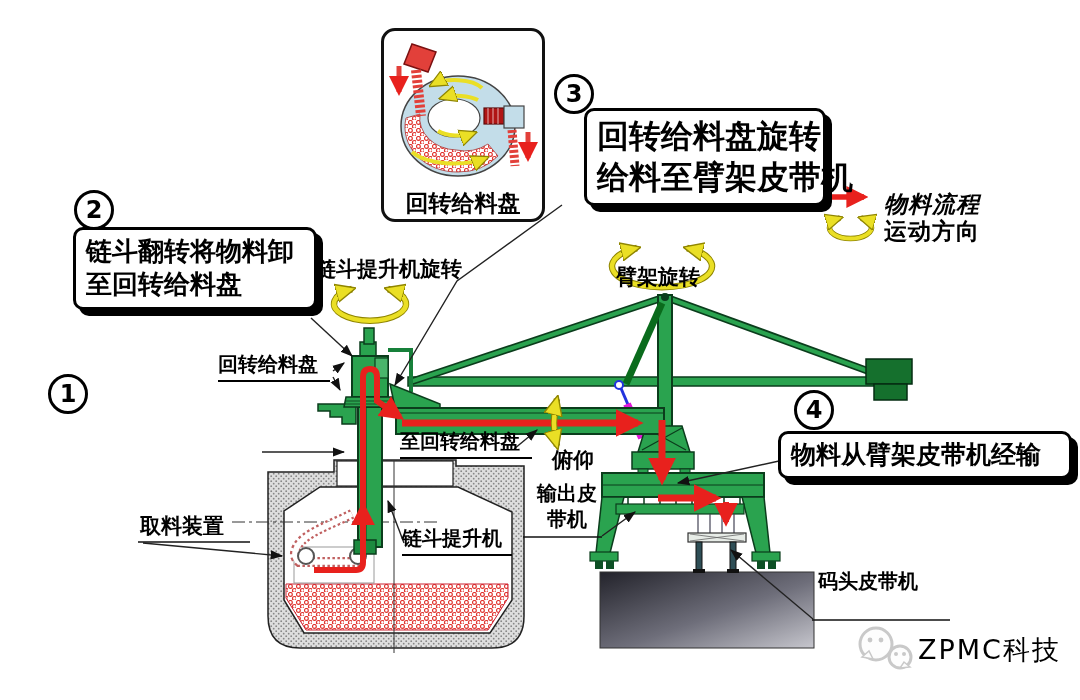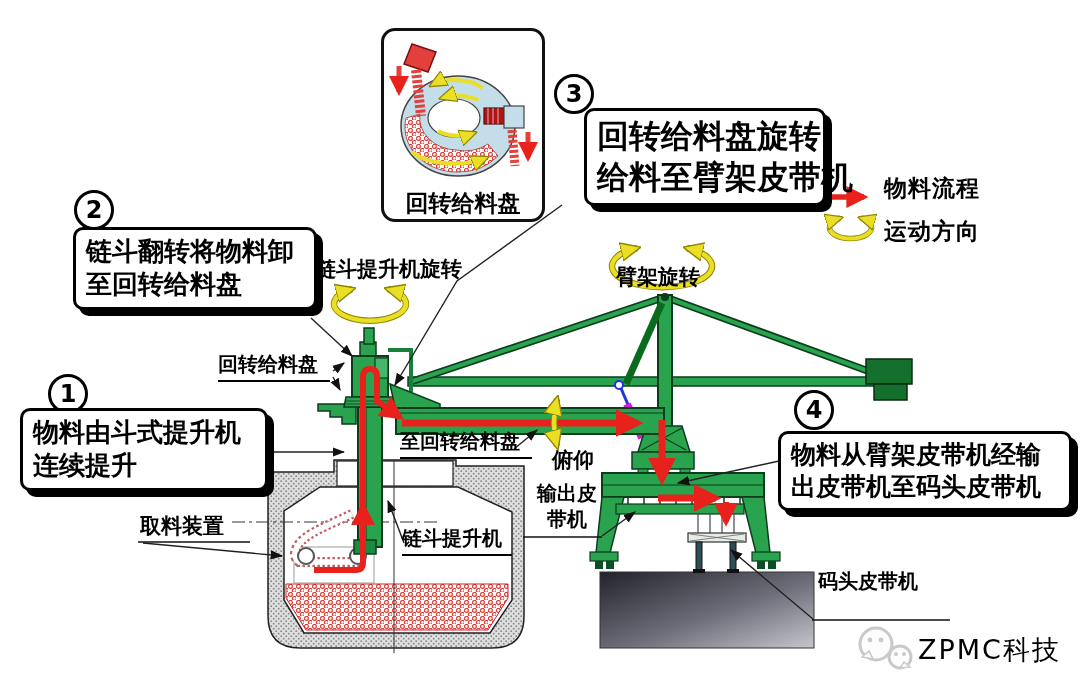--- a/index.html
+++ b/index.html
@@ -234,48 +234,43 @@
 <div class="ov numcircle" style="left:74px;top:190px;">
       <span>2</span>
     </div>
 <div class="ov numcircle" style="left:554px;top:74px;">
       <span>3</span>
     </div>
 <div class="ov numcircle" style="left:794px;top:390px;">
       <span>4</span>
     </div>
 
-<div class="ov callout" style="left:20px;top:408px;width:222px;font-size:26px;">
-  <div>物料由斗式提升机</div>
-  <div>连续提升</div>
-</div>
 <div class="ov callout" style="left:73px;top:227px;width:218px;font-size:26px;">
   <div>链斗翻转将物料卸</div>
   <div>至回转给料盘</div>
 </div>
 <div class="ov callout" style="left:584px;top:108px;width:216px;font-size:32px;">
   <div>回转给料盘旋转</div>
   <div>给料至臂架皮带机</div>
 </div>
 <div class="ov callout" style="left:778px;top:423px;width:268px;font-size:25px;margin-top:8px;">
   <div>物料从臂架皮带机经输</div>
-  <div>出皮带机至码头皮带机</div>
 </div>
 
 <div class="ov lbl" style="left:315px;top:255px;font-size:21px;">链斗提升机旋转</div>
 <div class="ov lbl" style="left:616px;top:220px;font-size:21px;margin-top:43px;">臂架旋转</div>
 <div class="ov lbl u" style="left:218px;top:351px;font-size:20px;padding-right:12px;">回转给料盘</div>
 <div class="ov lbl u" style="left:400px;top:428px;font-size:20px;padding-right:12px;">至回转给料盘</div>
 <div class="ov lbl" style="left:552px;top:446px;font-size:21px;">俯仰</div>
 <div class="ov lbl centered" style="left:530px;top:480px;width:74px;font-size:20px;line-height:1.3;">
   <div>输出皮</div>
   <div>带机</div>
 </div>
 <div class="ov lbl u" style="left:402px;top:525px;font-size:20px;padding-right:10px;">链斗提升机</div>
 <div class="ov lbl" style="left:140px;top:512px;font-size:21px;">取料装置</div>
 <div class="ov lbl" style="left:818px;top:568px;font-size:20px;">码头皮带机</div>
 
-<div class="ov legendtxt" style="left:884px;top:173px;">物料流程</div>
+<div class="ov legendtxt" style="left:884px;top:189px;font-style:italic;">物料流程</div>
 <div class="ov legendtxt" style="left:884px;top:216px;">运动方向</div>
 
 <div class="ov watermark" style="left:918px;top:632px;">ZPMC科技</div>
 
 </div>
 
 </body></html>

